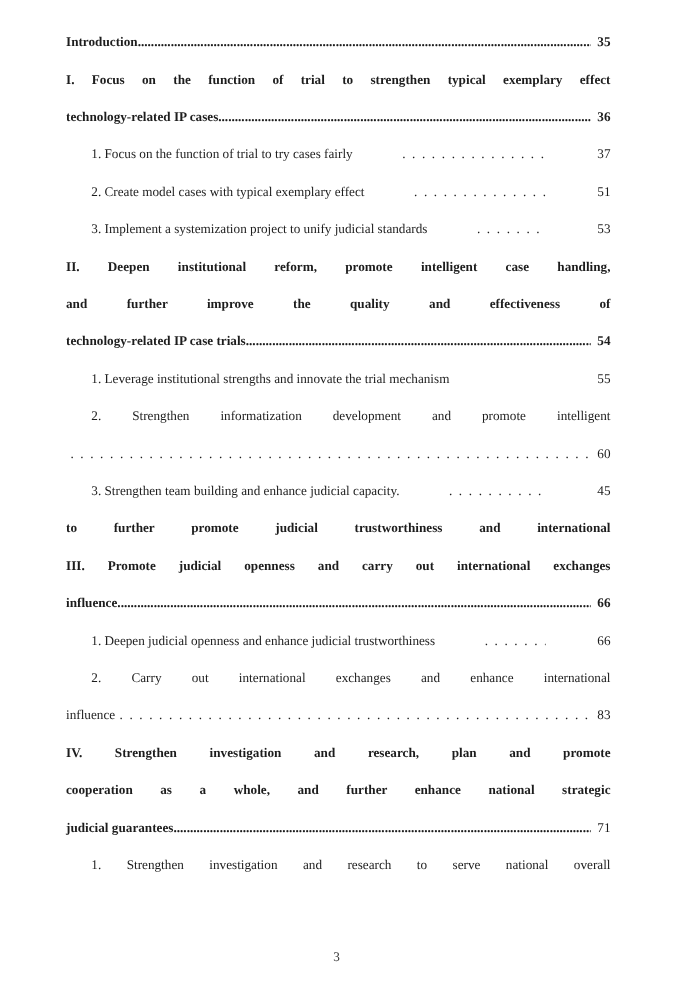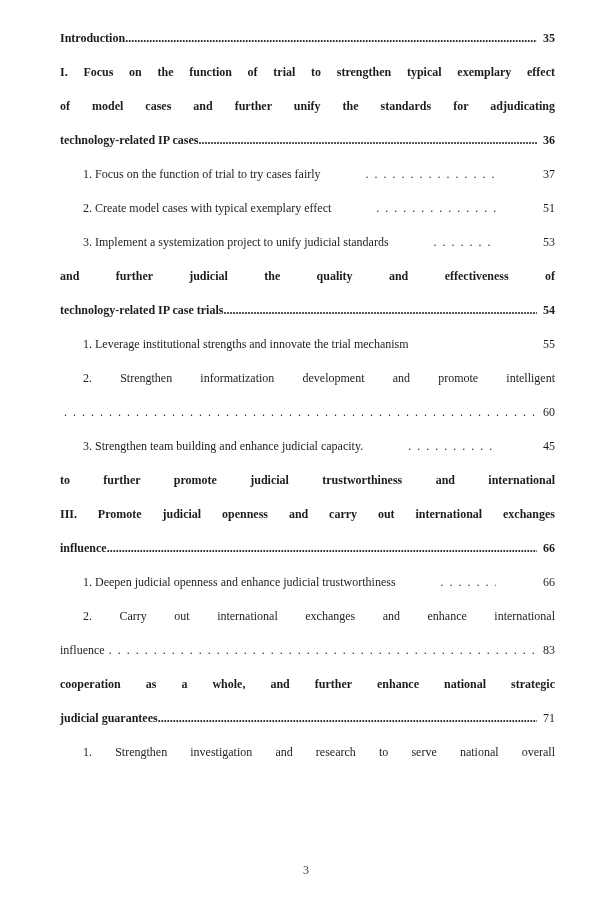--- a/index.html
+++ b/index.html
@@ -53,42 +53,42 @@
 <body>
 
 <div class="doc">
   <div>
       <div class="toc-line bold">
         <span class="t">Introduction</span>
         <span class="leader dense">................................................................................................................................................................</span>
         <span class="pg">35</span>
       </div>
       <div class="toc-line bold justify"><span class="t">I. Focus on the function of trial to strengthen typical exemplary effect</span></div>
-      <div class="toc-line bold justify"><span class="t">of model cases and further unify the standards for adjudicating</span></div>
       <div class="toc-line bold">
         <span class="t">technology-related IP cases</span>
         <span class="leader dense">................................................................................................................................................................</span>
         <span class="pg">36</span>
       </div>
       <div class="toc-line indent">
         <span class="t">1. Focus on the function of trial to try cases fairly</span>
         <span class="leader spaced">. . . . . . . . . . . . . . . . . . . . . . . . . . . . . . . . . . . . . . . . . . . . . . . . . . . . . . . . . . . . . . . . . . . . . . . . . . . . . . . . . . . . . . . . . . </span>
         <span class="pg">37</span>
       </div>
       <div class="toc-line indent">
         <span class="t">2. Create model cases with typical exemplary effect</span>
         <span class="leader spaced">. . . . . . . . . . . . . . . . . . . . . . . . . . . . . . . . . . . . . . . . . . . . . . . . . . . . . . . . . . . . . . . . . . . . . . . . . . . . . . . . . . . . . . . . . . </span>
         <span class="pg">51</span>
       </div>
       <div class="toc-line indent">
         <span class="t">3. Implement a systemization project to unify judicial standards</span>
         <span class="leader spaced">. . . . . . . . . . . . . . . . . . . . . . . . . . . . . . . . . . . . . . . . . . . . . . . . . . . . . . . . . . . . . . . . . . . . . . . . . . . . . . . . . . . . . . . . . . </span>
         <span class="pg">53</span>
       </div>
-      <div class="toc-line bold justify"><span class="t">and further judicial the quality and effectiveness of</span></div>
+      <div class="toc-line bold justify"><span class="t">II. Deepen institutional reform, promote intelligent case handling,</span></div>
+      <div class="toc-line bold justify"><span class="t">and further improve the quality and effectiveness of</span></div>
       <div class="toc-line bold">
         <span class="t">technology-related IP case trials</span>
         <span class="leader dense">................................................................................................................................................................</span>
         <span class="pg">54</span>
       </div>
       <div class="toc-line indent">
         <span class="t">1. Leverage institutional strengths and innovate the trial mechanism</span>
         <span class="leader none"></span>
         <span class="pg">55</span>
       </div>
@@ -113,20 +113,21 @@
         <span class="t">1. Deepen judicial openness and enhance judicial trustworthiness</span>
         <span class="leader spaced">. . . . . . . . . . . . . . . . . . . . . . . . . . . . . . . . . . . . . . . . . . . . . . . . . . . . . . . . . . . . . . . . . . . . . . . . . . . . . . . . . . . . . . . . . . </span>
         <span class="pg">66</span>
       </div>
       <div class="toc-line indent justify"><span class="t">2. Carry out international exchanges and enhance international</span></div>
       <div class="toc-line">
         <span class="t">influence</span>
         <span class="leader spaced">. . . . . . . . . . . . . . . . . . . . . . . . . . . . . . . . . . . . . . . . . . . . . . . . . . . . . . . . . . . . . . . . . . . . . . . . . . . . . . . . . . . . . . . . . . </span>
         <span class="pg">83</span>
       </div>
+      <div class="toc-line bold justify"><span class="t">IV. Strengthen investigation and research, plan and promote</span></div>
       <div class="toc-line bold justify"><span class="t">cooperation as a whole, and further enhance national strategic</span></div>
       <div class="toc-line bold">
         <span class="t">judicial guarantees</span>
         <span class="leader dense">................................................................................................................................................................</span>
         <span class="pg regular">71</span>
       </div>
       <div class="toc-line indent justify"><span class="t">1. Strengthen investigation and research to serve national overall</span></div>
     </div>
 </div>
 

